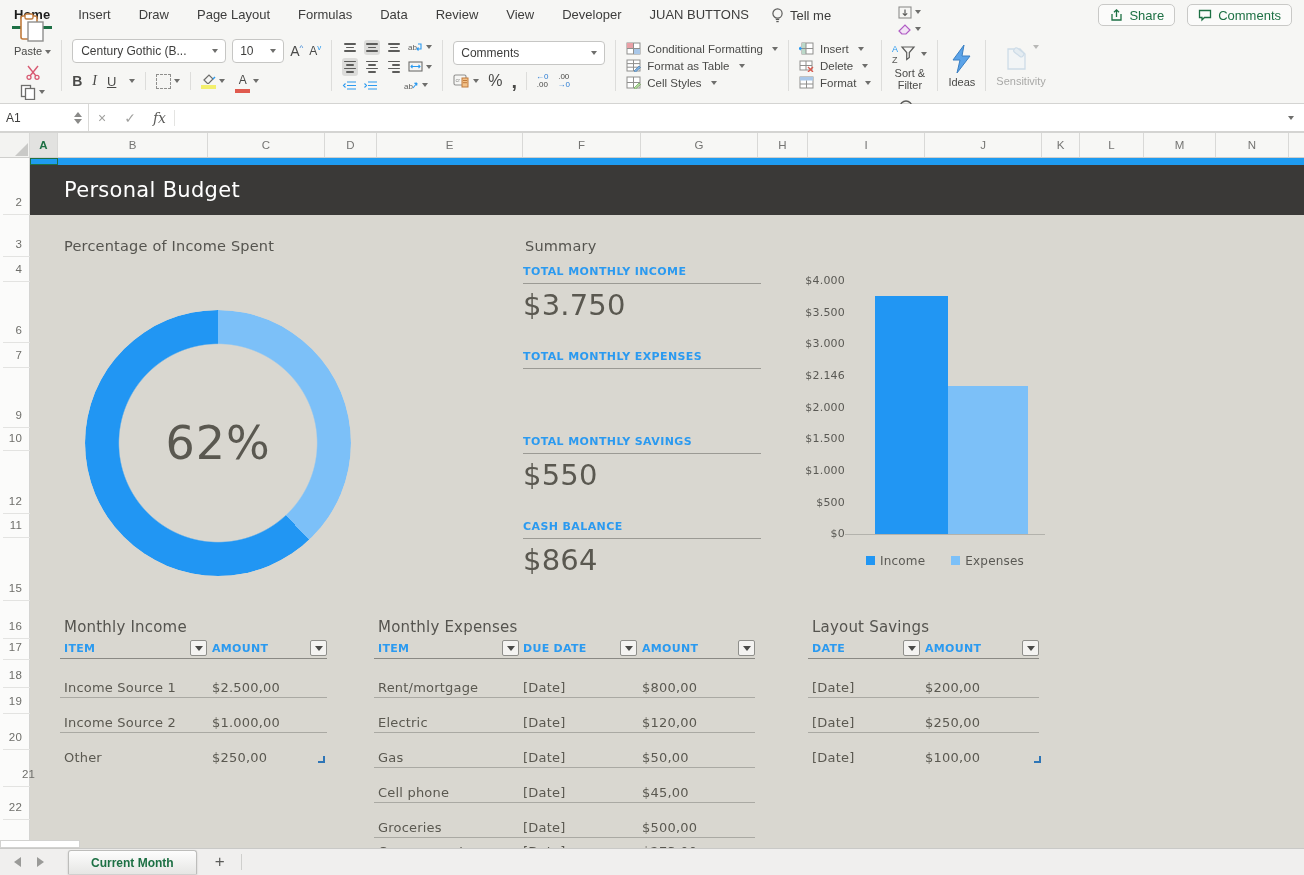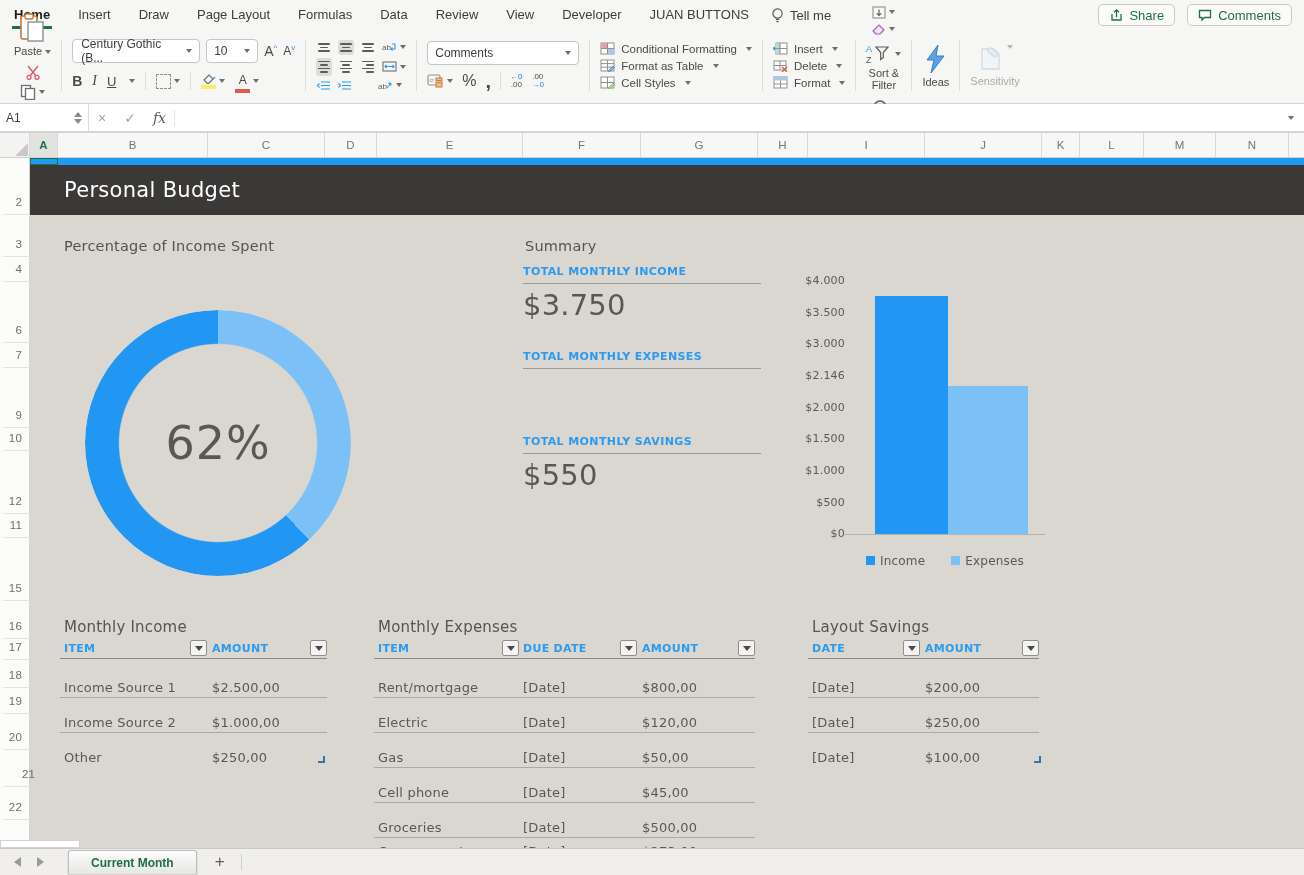--- a/index.html
+++ b/index.html
@@ -228,21 +228,21 @@
               <path d="M7 8 l4-6 3 3-6 4z" fill="#e8a33d" stroke="#c07b3c" stroke-width=".8"></path>
             </svg>
         </span>
       </div>
     </div>
 
     <div class="rsep"></div>
 
     <div class="rgroup">
       <div class="font-row1">
-        <div class="combo" style="width:128px;padding-left:8px;">
+        <div class="combo" style="width:154px;padding-left:8px;">
           <span>Century Gothic (B...</span>
             <i class="chev"></i>
         </div>
         <div class="combo" style="width:52px;">
           <span>10</span>
             <i class="chev"></i>
         </div>
         <span class="AZbig">A<sup>^</sup></span>
         <span class="AZbig" style="font-size:12px;">A<sup style="color:#2b9af0;">v</sup></span>
       </div>
@@ -640,20 +640,25 @@
     </div>
     <div class="sum-item" style="top:192px;">
       <div class="sum-label">TOTAL MONTHLY EXPENSES</div>
       <div class="sum-line"></div>
     </div>
     <div class="sum-item" style="top:277px;">
       <div class="sum-label">TOTAL MONTHLY SAVINGS</div>
       <div class="sum-line"></div>
       <div class="sum-value">$550</div>
     </div>
+    <div class="sum-item" style="top:362px;">
+      <div class="sum-label">CASH BALANCE</div>
+      <div class="sum-line"></div>
+      <div class="sum-value">$864</div>
+    </div>
 
     <span class="ytick" style="top:116px;">$4.000</span>
     <span class="ytick" style="top:148px;">$3.500</span>
     <span class="ytick" style="top:179px;">$3.000</span>
     <span class="ytick" style="top:211px;">$2.146</span>
     <span class="ytick" style="top:243px;">$2.000</span>
     <span class="ytick" style="top:274px;">$1.500</span>
     <span class="ytick" style="top:306px;">$1.000</span>
     <span class="ytick" style="top:338px;">$500</span>
     <span class="ytick" style="top:369px;">$0</span>

